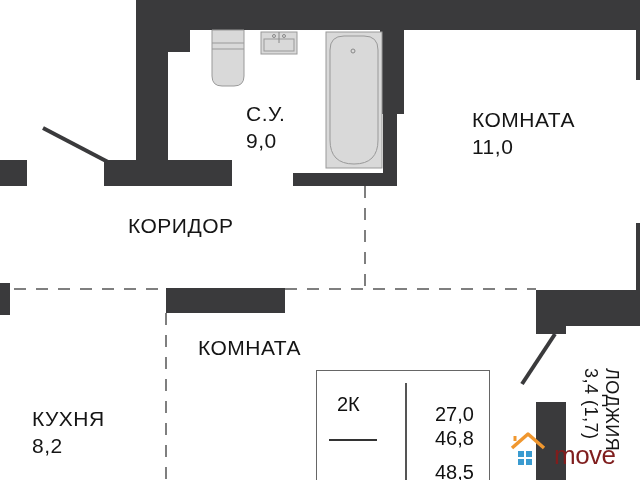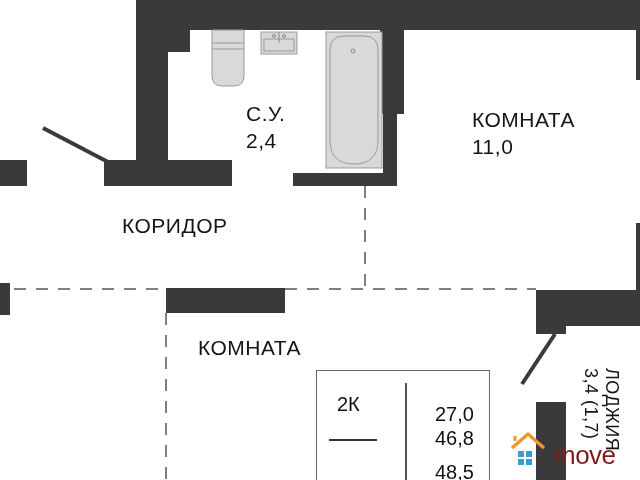--- a/index.html
+++ b/index.html
@@ -83,31 +83,35 @@
       <line x1="515" y1="441" x2="515" y2="436" stroke="#f0972f" stroke-width="3"></line>
       <rect x="518" y="451" width="6" height="6" fill="#3a9bd0"></rect>
       <rect x="526" y="451" width="6" height="6" fill="#3a9bd0"></rect>
       <rect x="518" y="459" width="6" height="6" fill="#3a9bd0"></rect>
       <rect x="526" y="459" width="6" height="6" fill="#3a9bd0"></rect>
     </g>
   </svg>
 
   <div class="label" style="left:246px;top:100px;">
     <span>С.У.</span>
-    <span>2,4</span>
+    <span>9,0</span>
   </div>
   <div class="label" style="left:472px;top:106px;">
     <span>КОМНАТА</span>
     <span>11,0</span>
   </div>
-  <div class="label" style="left:122px;top:212px;text-align:center;">
+  <div class="label" style="left:128px;top:212px;text-align:center;">
     <span>КОРИДОР</span>
   </div>
   <div class="label" style="left:198px;top:334px;">
     <span>КОМНАТА</span>
+  </div>
+  <div class="label" style="left:32px;top:405px;">
+    <span>КУХНЯ</span>
+    <span>8,2</span>
   </div>
   <div class="vlabel" style="left:622px;top:368px;">
     <span>ЛОДЖИЯ</span>
     <span>3,4 (1,7)</span>
   </div>
 
   <div class="info">
     <div class="type">2К</div>
     <div class="dash"></div>
     <div class="vdiv"></div>

